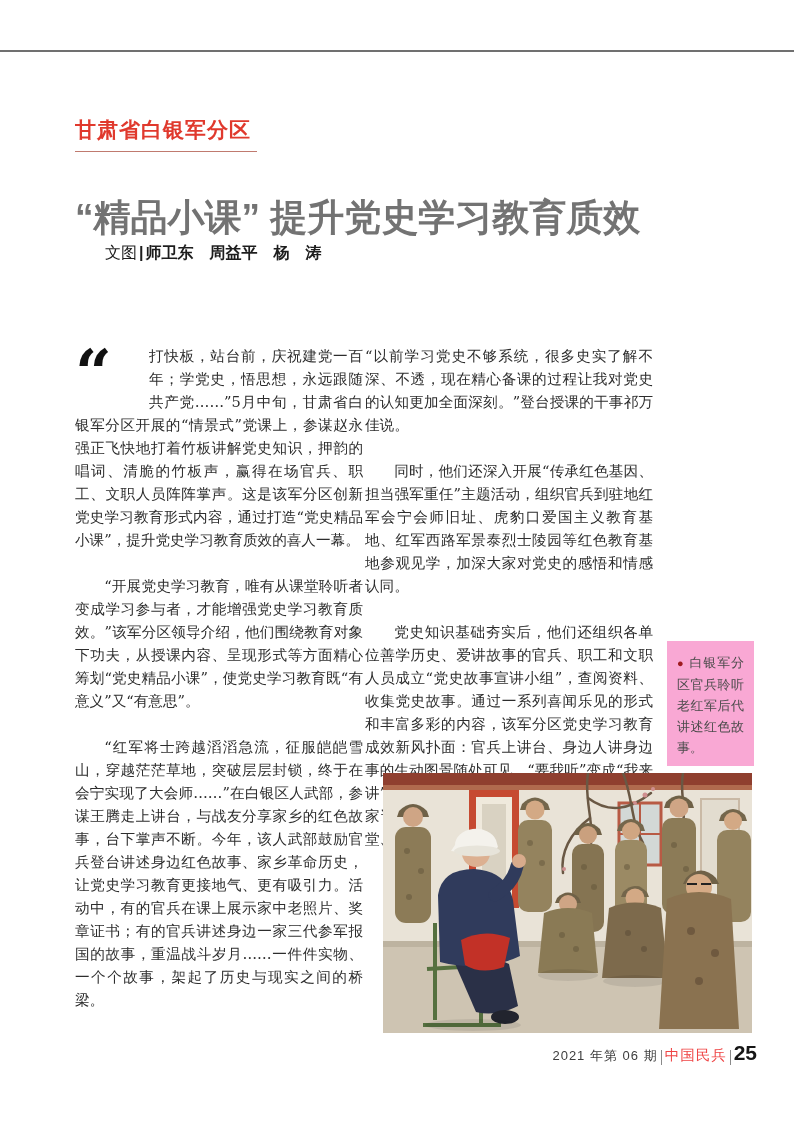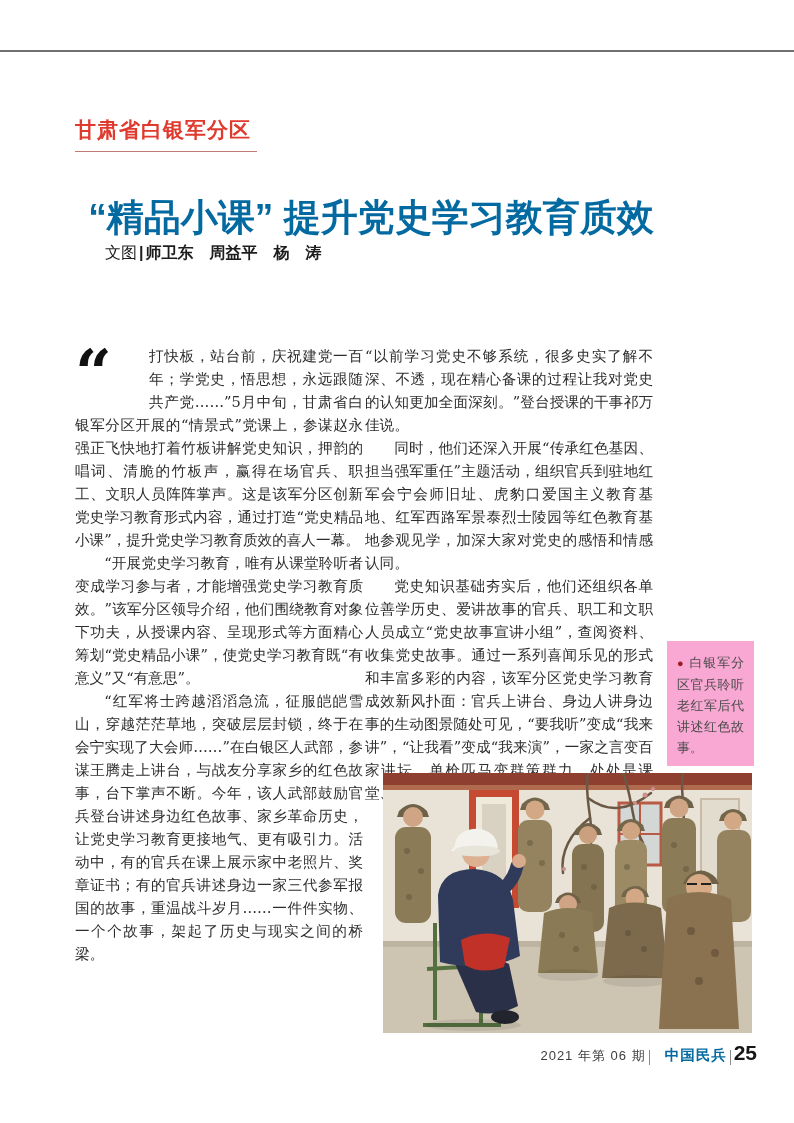--- a/index.html
+++ b/index.html
@@ -8,38 +8,38 @@
     font-family:"Liberation Sans",sans-serif;overflow:hidden;
   }
   .rule-top{position:absolute;left:0;top:50px;width:794px;height:2px;background:#707070;}
   .kicker{
     position:absolute;left:75px;top:116px;
     font-size:21px;font-weight:700;color:#e0392d;letter-spacing:1px;
     padding-bottom:7px;border-bottom:1px solid #c07a6f;padding-right:6px;
   }
   .title{
     position:absolute;left:75px;top:168px;width:592px;
-    text-align:center;font-size:37px;font-weight:900;color:#0369a1;
+    text-align:left;font-size:37px;font-weight:900;color:#737373;
     letter-spacing:0px;white-space:nowrap;
   }
   .byline{
     position:absolute;left:105px;top:243px;font-size:16px;color:#1d1d1d;
   }
   .byline .prefix{font-family:"DejaVu Serif","Liberation Serif",serif;font-weight:400;}
   .byline .sep{font-weight:700;margin:0 2px;}
   .byline .authors{font-weight:700;}
   .col{
     position:absolute;top:344px;width:288px;
     font-family:"DejaVu Serif","Liberation Serif",serif;
     font-size:14.6px;line-height:23px;color:#2d2d2d;text-align:justify;
   }
   .col-left{left:75px;}
   .col-right{left:365px;}
   .col p{margin:0;}
-  .col p.indent{text-indent:2em;}
+  .col p.indent{text-indent:2em;margin-top:23px;}
   .lead-quote{
     float:left;width:74px;height:66px;
     font-family:"DejaVu Serif","Liberation Serif",serif;
     font-size:64px;line-height:58px;font-weight:700;color:#111;
     letter-spacing:-4px;
   }
   .end-mark{display:inline-block;vertical-align:-2px;margin-left:4px;}
   .caption-box{
     position:absolute;left:667px;top:641px;width:87px;height:125px;
     background:#f9a8d4;box-sizing:border-box;padding:11px 10px;
@@ -48,21 +48,21 @@
   .caption-box .bullet{color:#9e1b20;font-size:11px;margin-right:5px;}
   .photo{
     position:absolute;left:383px;top:773px;width:369px;height:260px;overflow:hidden;
   }
   .footer{
     position:absolute;top:1037px;right:37px;height:28px;
     display:flex;align-items:flex-end;gap:3px;color:#3d3d3d;
   }
   .footer .issue{font-size:13px;letter-spacing:1px;}
   .footer .vbar{width:1px;height:15px;background:#8a8a8a;}
-  .footer .magazine{font-size:14.5px;font-weight:700;color:#0369a1;letter-spacing:1px;margin-left:12px;}
+  .footer .magazine{font-size:14.5px;font-weight:400;color:#ef4444;letter-spacing:1px;}
   .footer .pageno{font-size:21px;font-weight:700;color:#161616;}
 </style>
 </head>
 <body>
 
 <div class="rule-top"></div>
 
 <div class="kicker">甘肃省白银军分区</div>
 
 <h1 class="title">“精品小课” 提升党史学习教育质效</h1>

